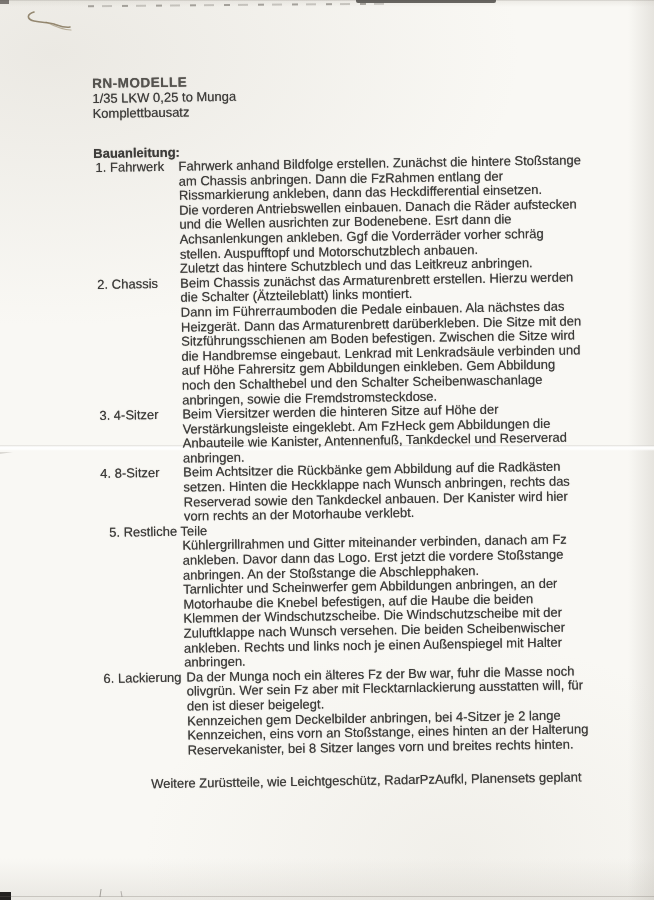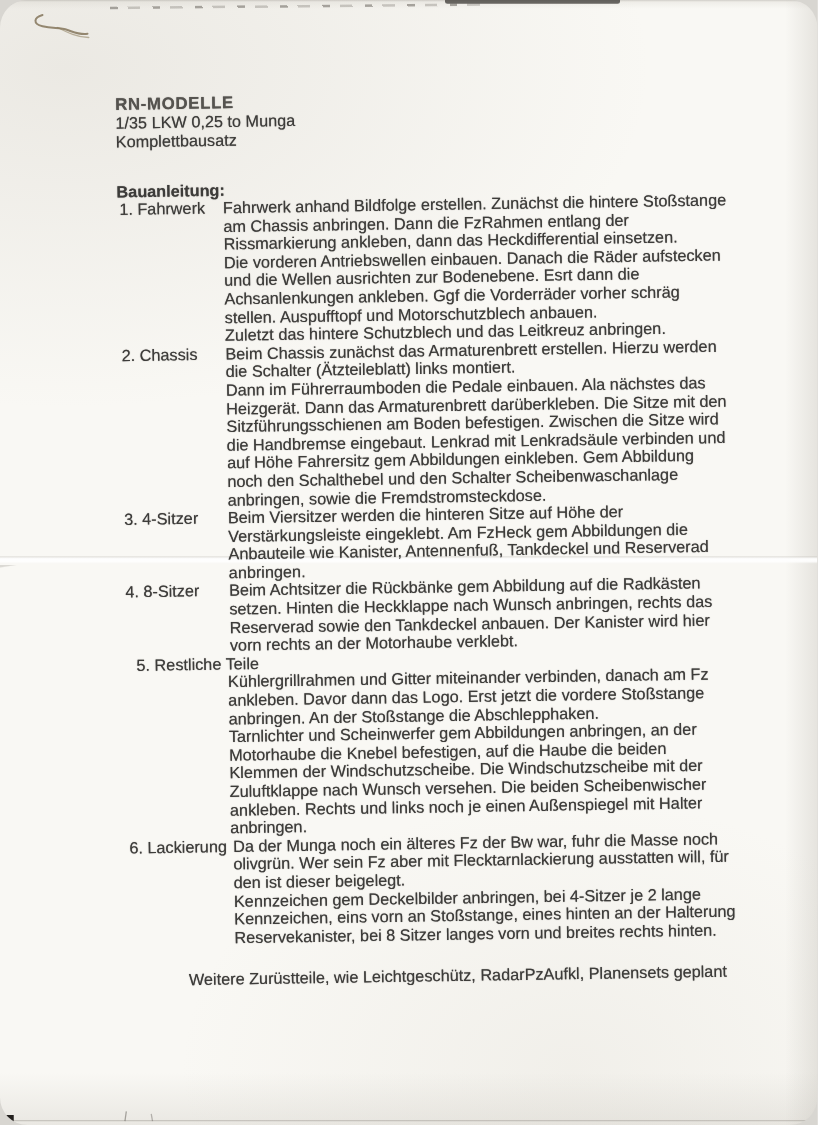--- a/index.html
+++ b/index.html
@@ -9,21 +9,20 @@
     overflow:hidden;
     background:
       linear-gradient(180deg, rgba(205,201,193,0.30) 0px, rgba(255,255,255,0) 7px),
       radial-gradient(130% 55% at 8% 6%, rgba(203,198,188,0.30), rgba(0,0,0,0) 55%),
       linear-gradient(270deg, rgba(188,184,176,0.32) 0px, rgba(0,0,0,0) 26px),
       linear-gradient(0deg, rgba(198,194,186,0.30) 0px, rgba(0,0,0,0) 42px),
       radial-gradient(80% 40% at 70% 95%, rgba(205,200,188,0.18), rgba(0,0,0,0) 60%),
       #f9f8f4;
     font-family:"Liberation Sans", sans-serif;
     color:#3d3c3a;
-    border-radius:22px;
   }
 
   
   .top-hairline{position:absolute;left:0;top:0;width:100%;height:1px;background:rgba(90,86,80,0.14);}
   .top-left-speck{position:absolute;left:0;top:0;width:9px;height:4px;background:#55524e;opacity:0.75;}
   .top-scan-dashes{
     position:absolute;left:88px;top:4px;width:300px;height:2px;
     background:repeating-linear-gradient(90deg,
       rgba(75,70,63,0.45) 0 6px, rgba(0,0,0,0) 6px 14px,
       rgba(75,70,63,0.25) 14px 24px, rgba(0,0,0,0) 24px 34px);

